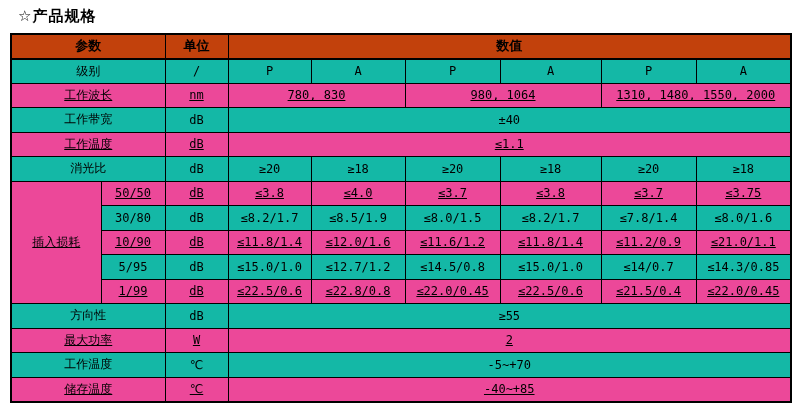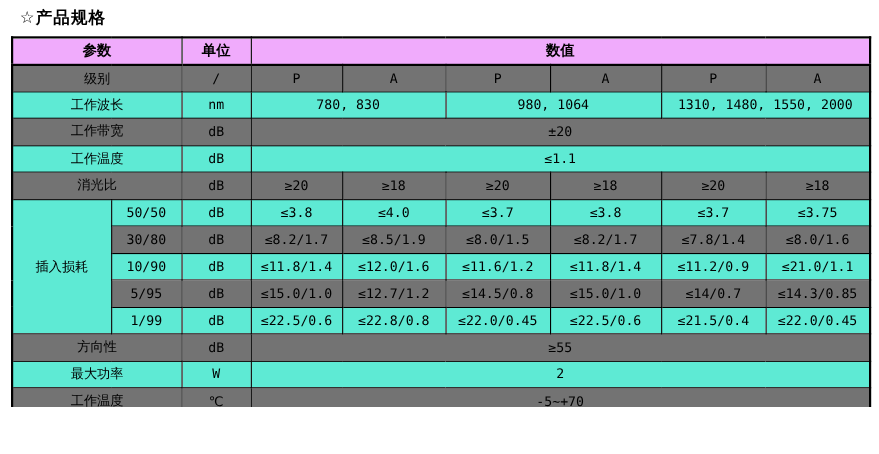--- a/index.html
+++ b/index.html
@@ -1,30 +1,30 @@
 <!DOCTYPE html>
 <html><head>
 <meta charset="utf-8">
 <style>
   html,body{margin:0;padding:0;background:#ffffff;}
-  .page{position:relative;width:799px;height:370px;background:#ffffff;overflow:hidden;
-        font-family:"DejaVu Sans","Liberation Sans",sans-serif;color:#000;}
+  .page{position:relative;width:799px;height:413px;background:#ffffff;overflow:hidden;
+        font-family:"DejaVu Sans","Liberation Sans",sans-serif;color:#000;border-radius:25px;}
   .title{font-size:15px;font-weight:bold;padding:7px 0 7px 18px;letter-spacing:1px;}
   table.spec{border-collapse:collapse;table-layout:fixed;width:782px;margin-left:10px;
              border:2px solid #000;font-size:12px;}
   table.spec td{border:1px solid #000;text-align:center;vertical-align:middle;
                 padding:0 2px;overflow:hidden;white-space:nowrap;
                 font-family:"DejaVu Sans Mono","DejaVu Sans",monospace;}
   table.spec tr{height:24.5px;}
   tr.hdr{height:29px;}
-  tr.hdr td{background:#f0abfc;font-weight:bold;font-size:13px;
+  tr.hdr td{background:#c2410c;font-weight:bold;font-size:13px;
             border-bottom:2px solid #000;
             font-family:"DejaVu Sans","Liberation Sans",sans-serif;}
-  tr.band td{background:#737373;}
-  tr.plain td{background:#5eead4;}
+  tr.band td{background:#14b8a6;}
+  tr.plain td{background:#ec4899;text-decoration:underline;}
   td.param{text-align:left;padding-left:8px;
            font-family:"DejaVu Sans","Liberation Sans",sans-serif;}
   td.thickL{border-left:2px solid #000;}
   td.spanparam{background:#ffffff;}
   
   col.c1{width:90px;} col.c2{width:64px;} col.c3{width:63px;}
   col.c4{width:83px;} col.c5{width:94px;} col.c6{width:95px;}
   col.c7{width:101px;} col.c8{width:95px;} col.c9{width:95px;}
 </style>
 </head>
@@ -69,21 +69,21 @@
       <td colspan="2" class="param">工作波长</td>
       <td class="thickL">nm</td>
       <td colspan="2" class="thickL">780, 830</td>
       <td colspan="2" class="thickL">980, 1064</td>
       <td colspan="2" class="thickL">1310, 1480, 1550, 2000</td>
     </tr>
 
     <tr class="band">
       <td colspan="2" class="param">工作带宽</td>
       <td class="thickL">dB</td>
-      <td colspan="6" class="thickL">±20</td>
+      <td colspan="6" class="thickL">±40</td>
     </tr>
 
     <tr class="plain">
       <td colspan="2" class="param">工作温度</td>
       <td class="thickL">dB</td>
       <td colspan="6" class="thickL">≤1.1</td>
     </tr>
 
     <tr class="band">
       <td colspan="2" class="param">消光比</td>

